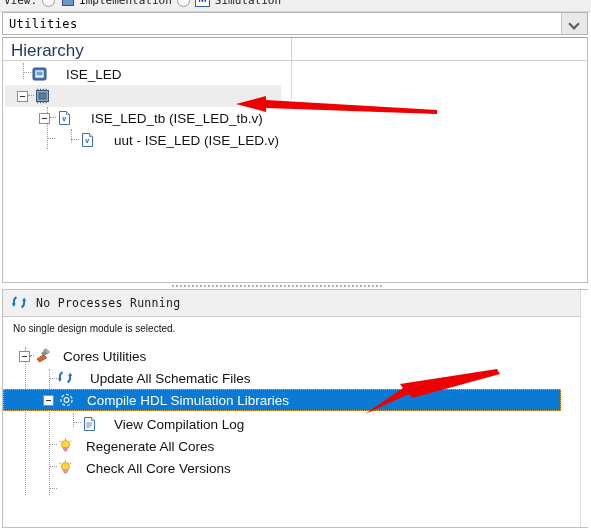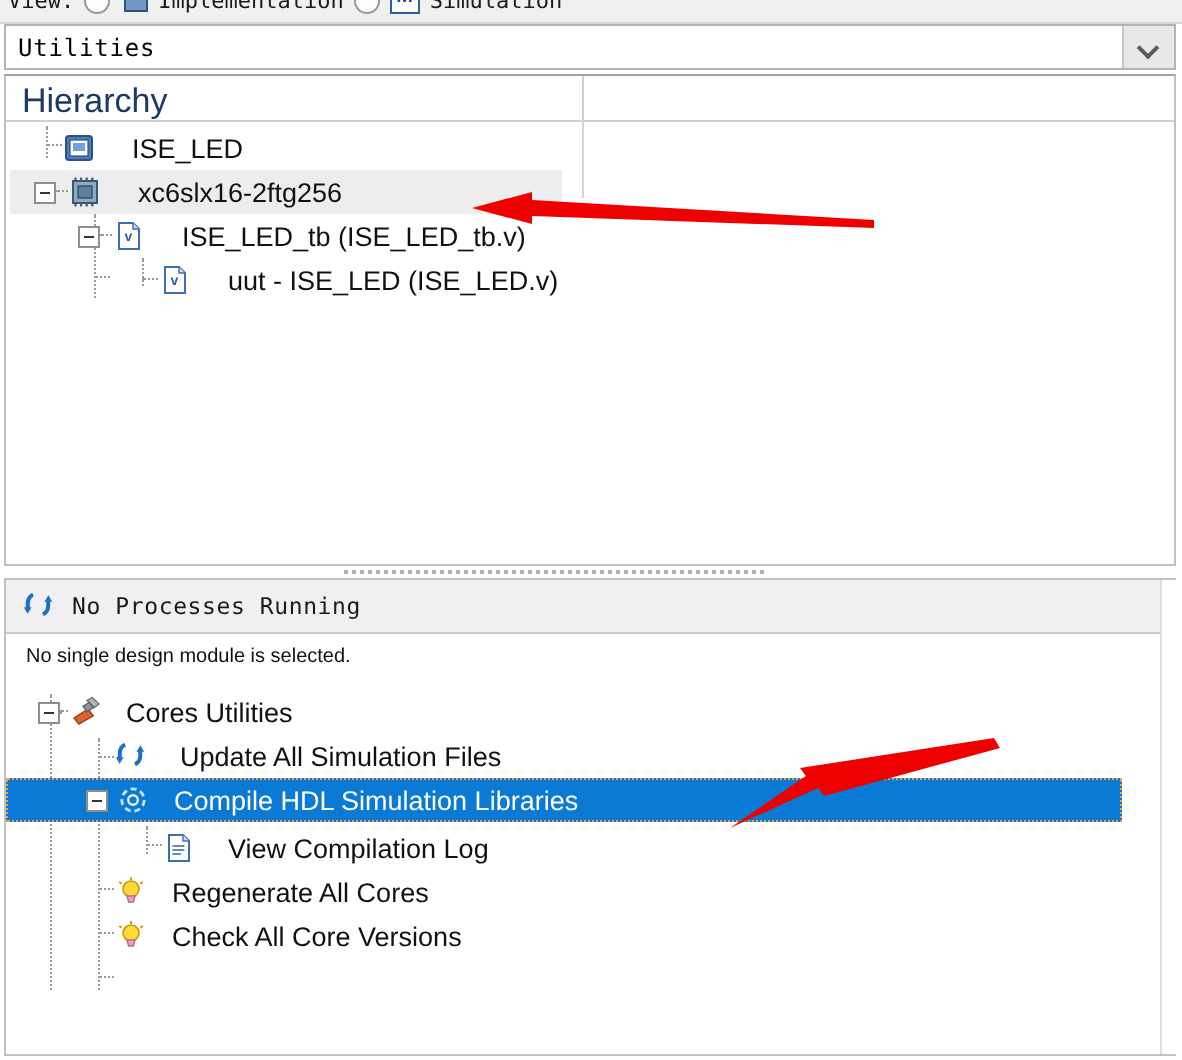--- a/index.html
+++ b/index.html
@@ -361,21 +361,20 @@
               <rect x="6" y="0.8" width="1.1" height="1.8"></rect>
             <rect x="8.8" y="0.8" width="1.1" height="1.8"></rect>
               <rect x="11.6" y="0.8" width="1.1" height="1.8"></rect>
             <rect x="3.2" y="13.4" width="1.1" height="1.8"></rect>
               <rect x="6" y="13.4" width="1.1" height="1.8"></rect>
             <rect x="8.8" y="13.4" width="1.1" height="1.8"></rect>
               <rect x="11.6" y="13.4" width="1.1" height="1.8"></rect>
           </g>
         </svg>
       </span>
-      <span class="tree-label">xc6slx16-2ftg256</span>
     </div>
 
     <div class="tree-row" style="top:46px; left:36px;">
       <span class="expander"></span>
       <span class="guide-h" style="position:static; width:6px; border-top:1px dotted #9a9a9a;"></span>
       <span class="ico">
         <svg width="17" height="16" viewBox="0 0 17 16">
           <path d="M3.5 1.5 h7 l3 3 v10 h-10 z" fill="#ffffff" stroke="#3d6db5"></path>
           <path d="M10.5 1.5 v3 h3" fill="#cfe0f5" stroke="#3d6db5" stroke-width="0.7"></path>
           <text x="6.3" y="10.5" font-family="Liberation Sans, sans-serif" font-size="7" font-weight="bold" fill="#2c5ca5">v</text>
@@ -446,21 +445,21 @@
 
     <div class="proc-row" style="top:50px; left:54px;">
       <span class="ico refresh-ico">
         <svg width="16" height="15" viewBox="0 0 16 15">
           <path d="M5.5 2.2 a5 5 0 0 0 -2.6 4.3 v3" fill="none" stroke="#1a72c6" stroke-width="2"></path>
           <path d="M0.9 8.6 l1.9 3.3 l2-3.3 z" fill="#1a72c6"></path>
           <path d="M10.5 12.3 a5 5 0 0 0 2.6 -4.3 v-3" fill="none" stroke="#1a72c6" stroke-width="2"></path>
           <path d="M15.1 5.9 l-1.9 -3.3 l-2 3.3 z" fill="#1a72c6"></path>
         </svg>
       </span>
-      <span class="tree-label" style="padding-left:16px;">Update All Simulation Files</span>
+      <span class="tree-label" style="padding-left:16px;">Update All Schematic Files</span>
     </div>
 
     <div class="proc-row highlighted" style="top:72px; left:0px; width:558px; padding-left:40px; box-sizing:border-box;">
       <span class="expander"></span>
       <span class="ico" style="margin-left:4px;">
         <svg width="17" height="16" viewBox="0 0 17 16">
           <circle cx="8.5" cy="8" r="5.6" fill="none" stroke="#cfe4f7" stroke-width="1.4" stroke-dasharray="3 2"></circle>
           <circle cx="8.5" cy="8" r="2.4" fill="none" stroke="#e6f0fb" stroke-width="1.2"></circle>
         </svg>
       </span>

